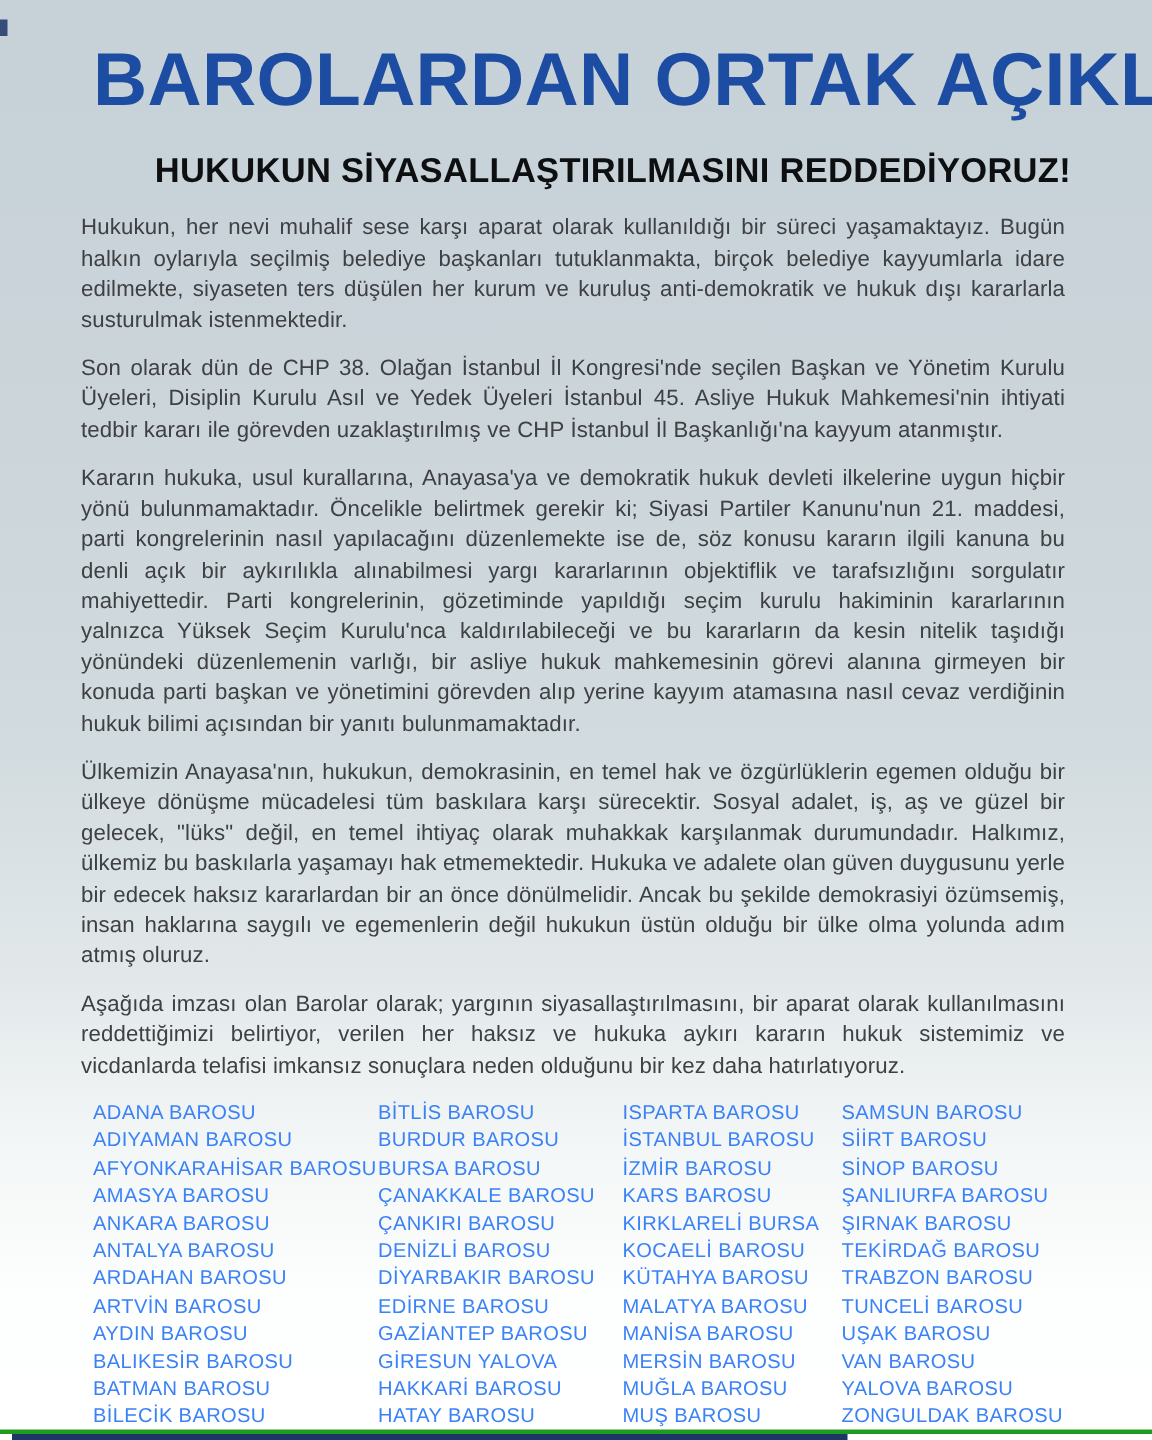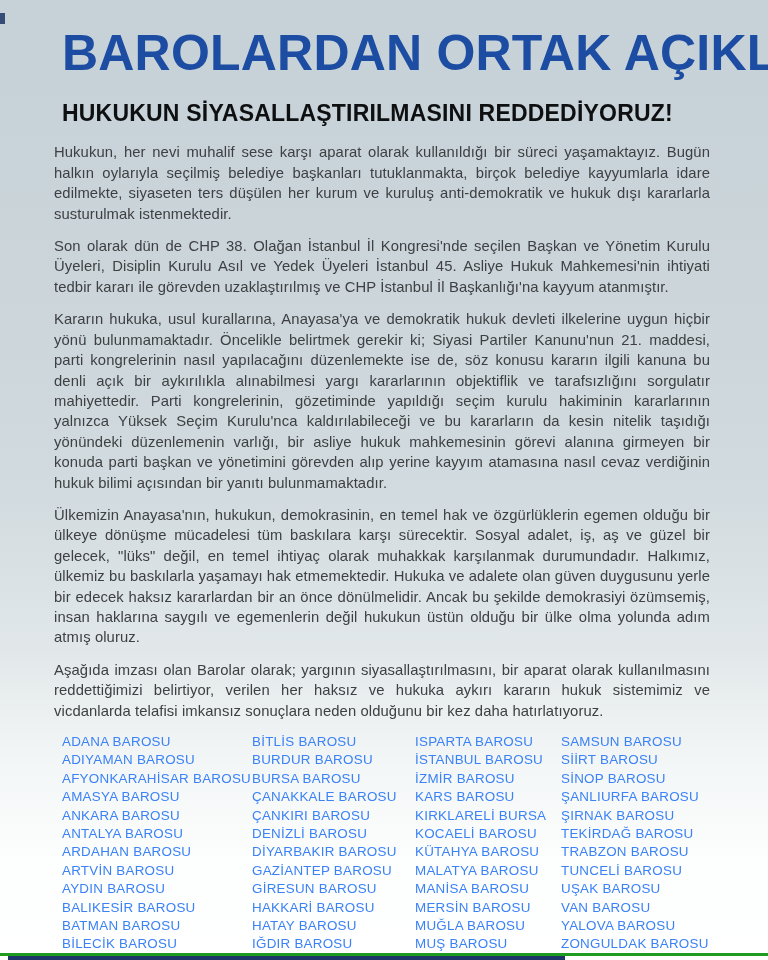--- a/index.html
+++ b/index.html
@@ -28,20 +28,21 @@
     line-height: 1.1;
     white-space: nowrap;
   }
   .subtitle {
     margin: 0 0 16px 8px;
     font-size: 23px;
     font-weight: 800;
     letter-spacing: 0.2px;
     line-height: 1.15;
     white-space: nowrap;
+    text-align: right;
   }
   .paragraphs { }
   .para {
     margin: 0 4px 12px 0;
     font-size: 14.8px;
     line-height: 20.4px;
     color: #3e4043;
     text-align: justify;
     text-justify: inter-word;
     letter-spacing: 0.1px;
@@ -112,22 +113,23 @@
         <div class="sig">BİNGÖL BAROSU</div>
       </div>
     <div class="sig-col">
         <div class="sig">BİTLİS BAROSU</div>
         <div class="sig">BURDUR BAROSU</div>
         <div class="sig">BURSA BAROSU</div>
         <div class="sig">ÇANAKKALE BAROSU</div>
         <div class="sig">ÇANKIRI BAROSU</div>
         <div class="sig">DENİZLİ BAROSU</div>
         <div class="sig">DİYARBAKIR BAROSU</div>
+        <div class="sig">EDİRNE BAROSU</div>
         <div class="sig">GAZİANTEP BAROSU</div>
-        <div class="sig">GİRESUN BAROSU</div>
+        <div class="sig">GİRESUN YALOVA</div>
         <div class="sig">HAKKARİ BAROSU</div>
         <div class="sig">HATAY BAROSU</div>
         <div class="sig">IĞDIR BAROSU</div>
       </div>
     <div class="sig-col">
         <div class="sig">ISPARTA BAROSU</div>
         <div class="sig">İSTANBUL BAROSU</div>
         <div class="sig">İZMİR BAROSU</div>
         <div class="sig">KARS BAROSU</div>
         <div class="sig">KIRKLARELİ BURSA</div>

